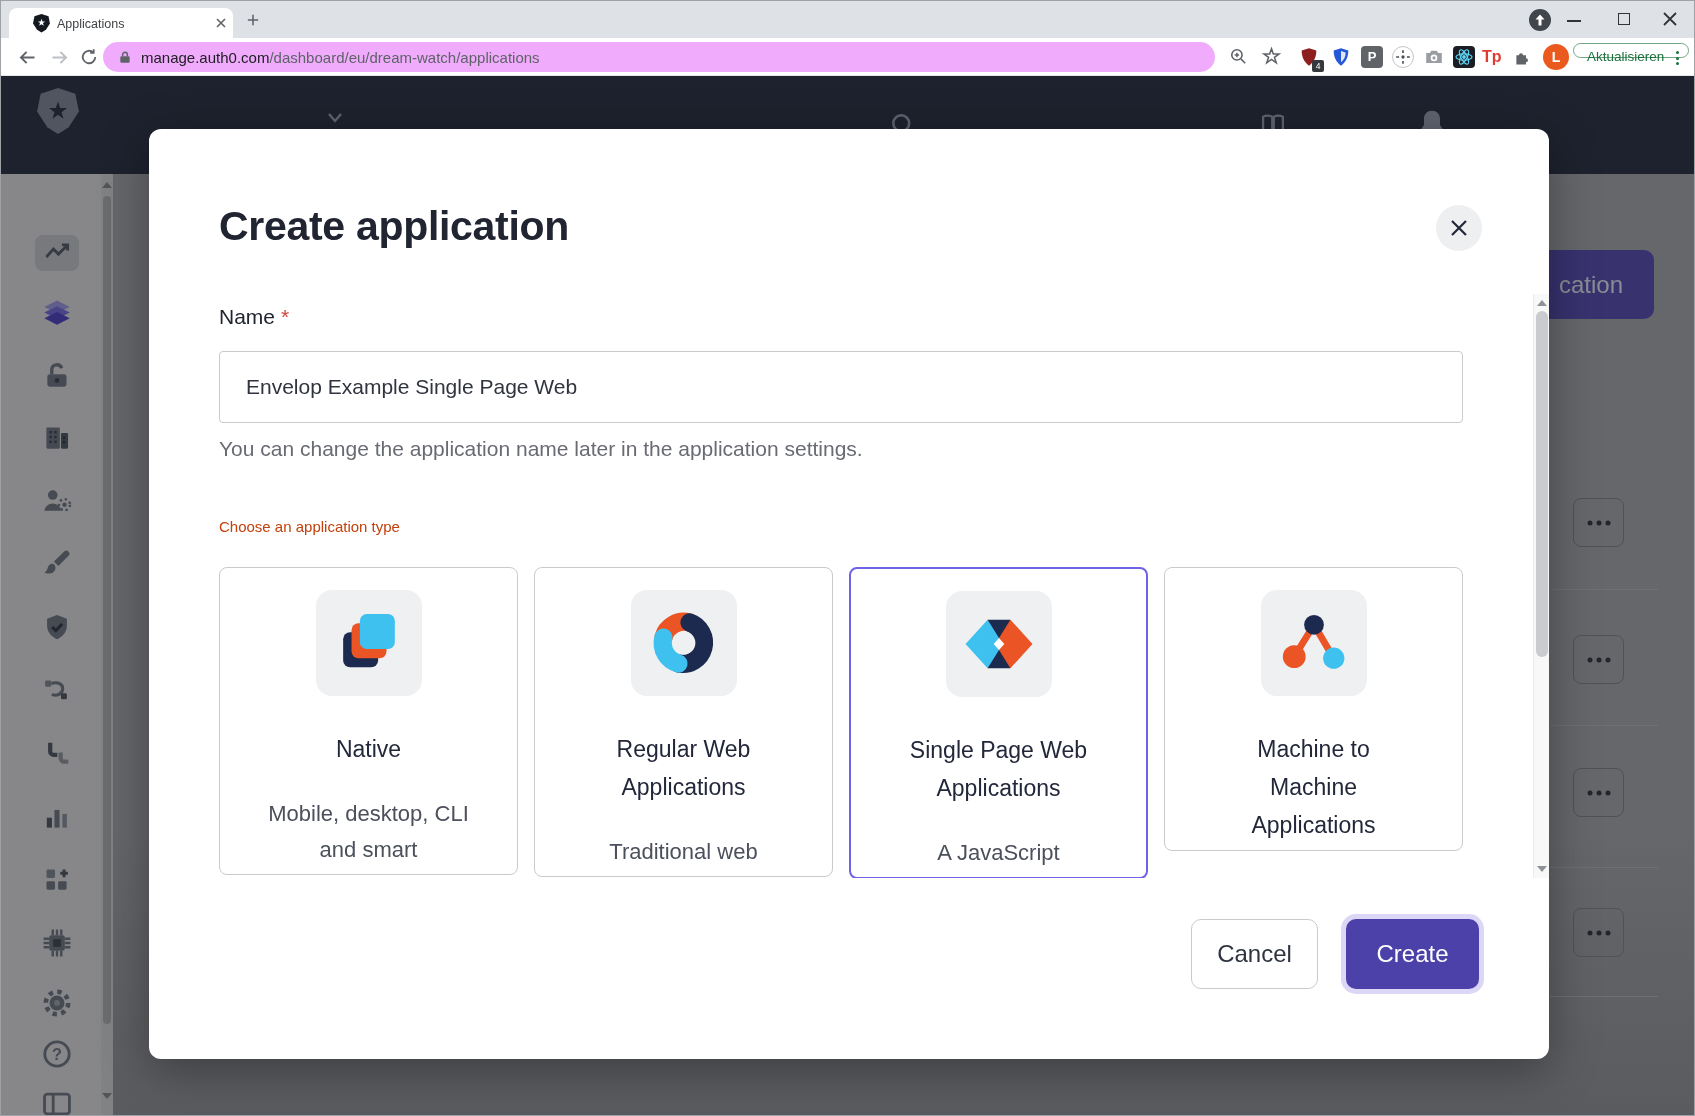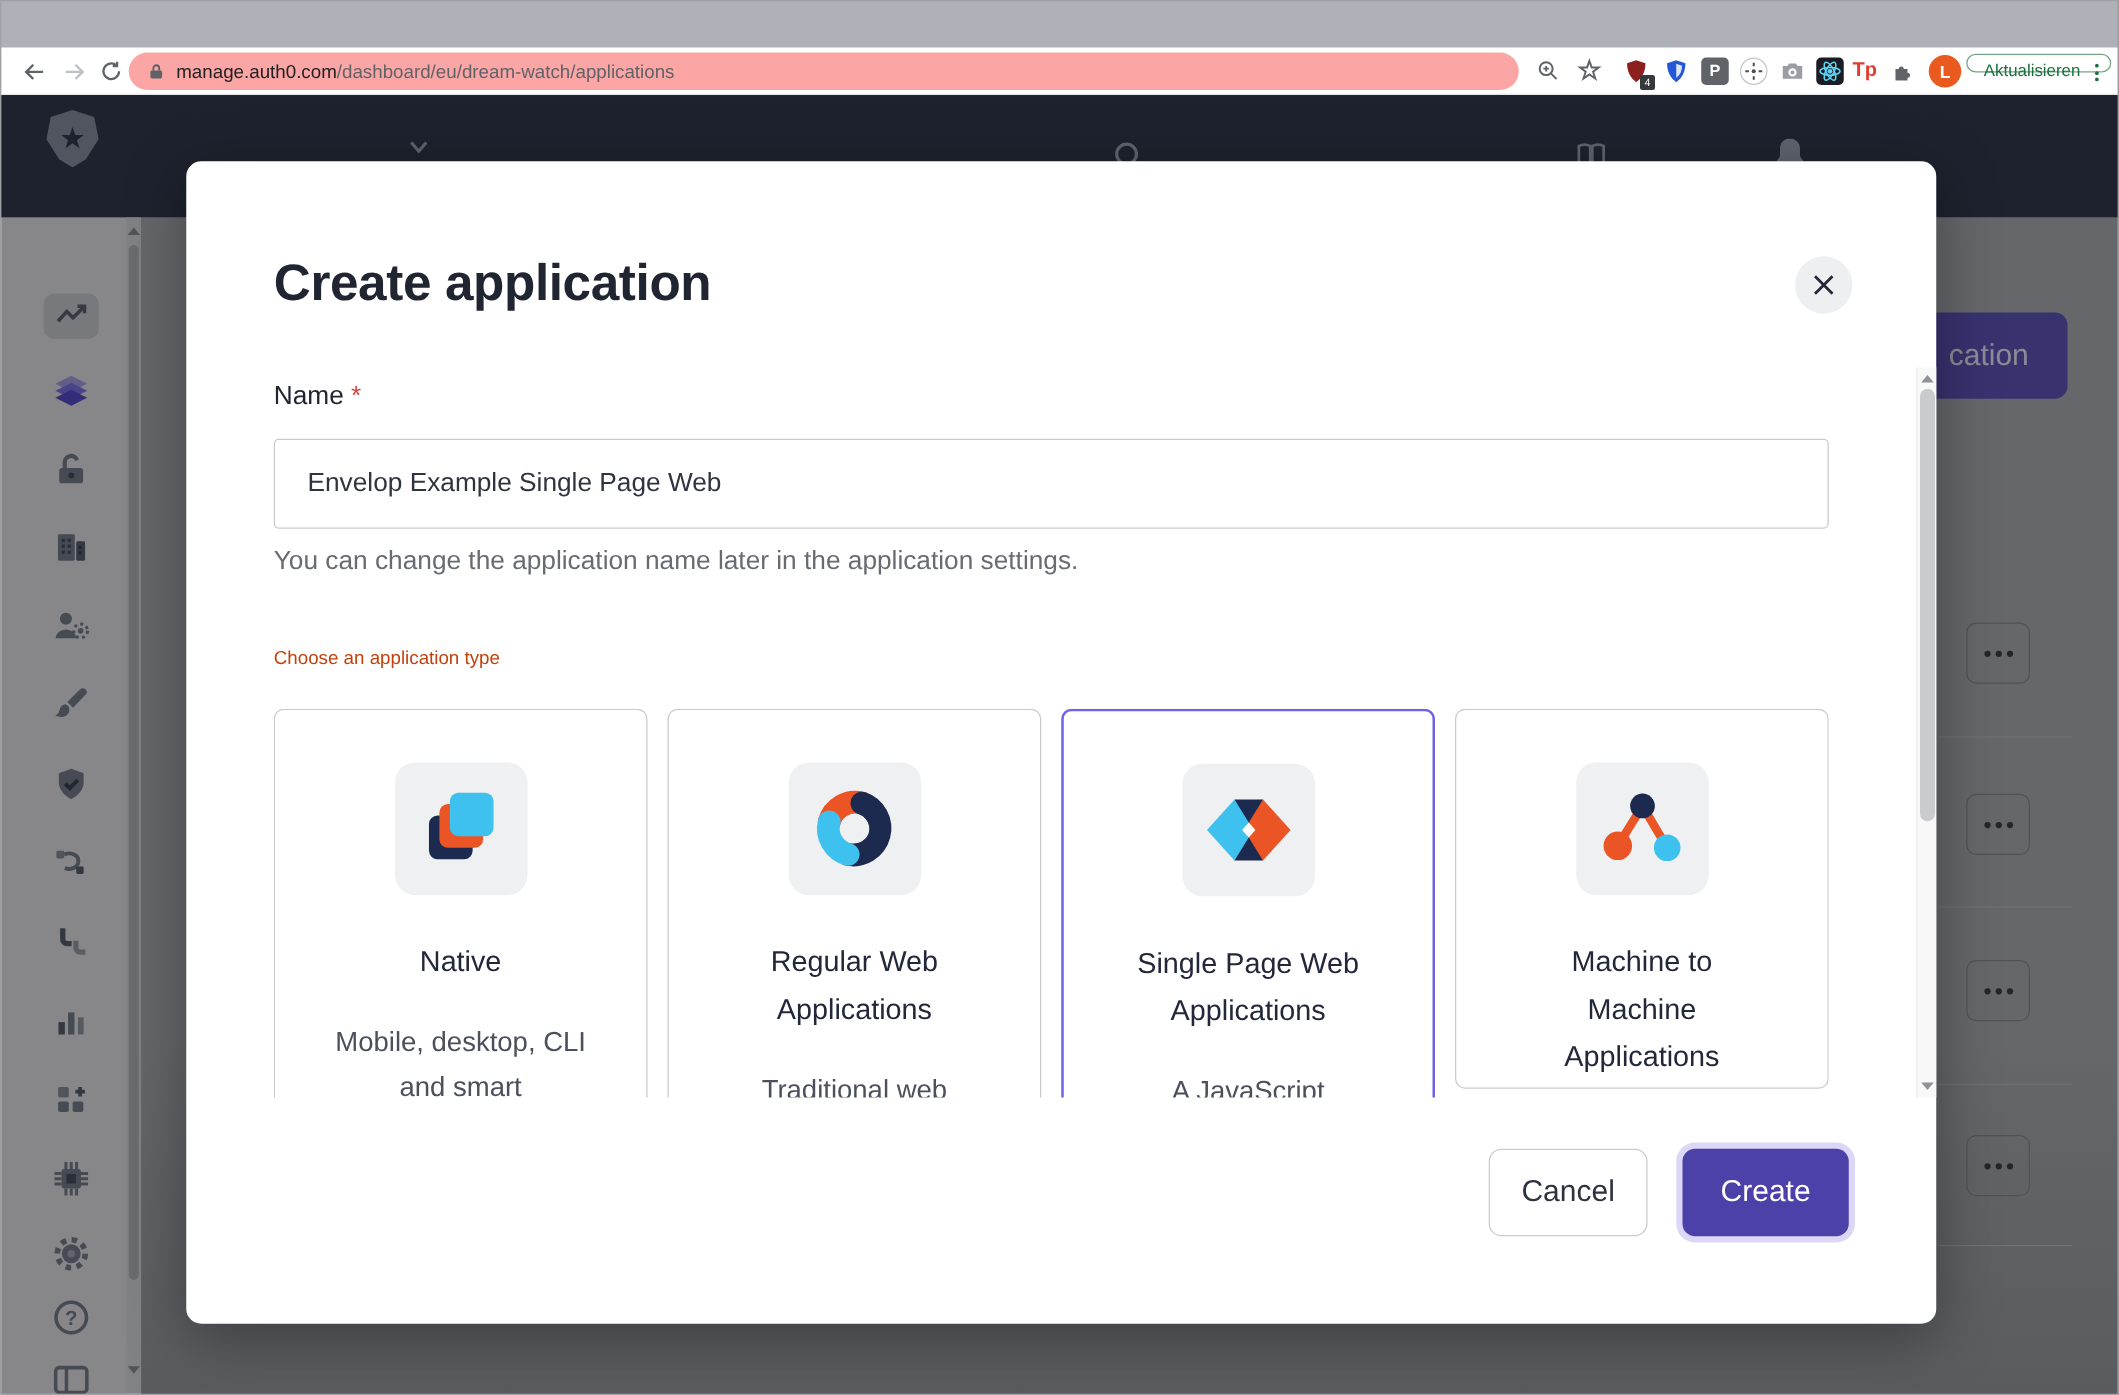--- a/index.html
+++ b/index.html
@@ -10,21 +10,21 @@
   
   .titlebar { position:absolute; left:0; top:0; width:1695px; height:37px; background:#dee1e6; z-index:50; }
   .tab { position:absolute; left:8px; top:7px; width:224px; height:30px; background:#fff; border-radius:8px 8px 0 0; }
   .tab-title { position:absolute; left:48px; top:9px; font-size:12.5px; color:#3f4347; white-space:nowrap; }
   .tab-close { position:absolute; left:204px; top:7px; width:16px; height:16px; }
   .newtab { position:absolute; left:246px; top:13px; width:12px; height:12px; }
   .update-chip { position:absolute; left:1528px; top:8px; width:22px; height:22px; border-radius:50%; background:#41454c; }
   .win-min { position:absolute; left:1566px; top:19px; width:14px; height:2px; background:#303338; }
   .win-max { position:absolute; left:1617px; top:12px; width:12px; height:12px; border:1.6px solid #303338; }
   .toolbar { position:absolute; left:0; top:37px; width:1695px; height:38px; background:#ffffff; z-index:50; border-bottom:1px solid #e4e6e9; }
-  .urlbar { position:absolute; left:102px; top:4px; width:1112px; height:30px; background:#fca5a5; border-radius:15px; }
+  .urlbar { position:absolute; left:102px; top:4px; width:1112px; height:30px; background:#f0abfc; border-radius:15px; }
   .url-text { position:absolute; left:38px; top:7px; font-size:15px; white-space:nowrap; }
   .url-domain { color:#202124; } .url-path { color:#5f6368; }
   .ext { position:absolute; top:8px; width:22px; height:22px; }
   .badge4 { position:absolute; right:-4px; bottom:-4px; width:12px; height:12px; background:#35383d; color:#fff; font-size:8.5px; line-height:12px; text-align:center; border-radius:2px; }
   .p-square { background:#606469; border-radius:4px; color:#fff; font-size:13px; font-weight:bold; text-align:center; line-height:22px; }
   .react-sq { background:#1a1d23; border-radius:4px; }
   .tp-text { color:#e13b30; font-weight:bold; font-size:16px; line-height:22px; }
   .crosshair { background:#fff; border:1px solid #c3c6cb; border-radius:50%; }
   .profile-l { position:absolute; left:1542px; top:6px; width:26px; height:26px; border-radius:50%; background:#ea5a1e; color:#fff; font-size:14px; font-weight:bold; text-align:center; line-height:26px; }
   .update-pill { position:absolute; left:1572px; top:5px; width:116px; height:15px; border:1px solid #74a683; border-radius:14px; background:#fff; color:#19713c; font-size:13.5px; line-height:26px; padding-left:13px; }
@@ -60,37 +60,62 @@
   
   .modal { position:absolute; left:148px; top:128px; width:1400px; height:930px; background:#fff; border-radius:12px; box-shadow:0 12px 48px rgba(0,0,0,.35); z-index:20; }
   .modal-title { position:absolute; left:70px; top:74px; font-size:41px; font-weight:700; color:#212532; letter-spacing:-0.3px; }
   .modal-close { position:absolute; left:1287px; top:76px; width:46px; height:46px; border-radius:50%; background:#edeff1; }
   .name-label { position:absolute; left:70px; top:176px; font-size:21px; color:#212532;text-align:right; }
   .req { color:#d0453e; }
   .name-input { position:absolute; left:70px; top:222px; width:1244px; height:72px; border:1px solid #c9cace; border-radius:4px; font-size:21px; color:#30343f; padding:0 26px; font-family:"Liberation Sans", sans-serif; outline:none; }
   .name-help { position:absolute; left:70px; top:308px; font-size:21px; color:#696b73; }
   .type-heading { position:absolute; left:70px; top:389px; font-size:15px; color:#c2410c; }
   .cards { position:absolute; left:70px; top:438px; width:1244px; height:311px; overflow:hidden; display:flex; gap:16px; align-items:flex-start; }
-  .card { width:299px; background:#fff; border:1px solid #c9cace; border-radius:8px; padding:42px 16px 6px; }
+  .card { width:299px; background:#fff; border:1px solid #c9cace; border-radius:8px; padding:22px 16px 6px; }
   .card.selected { border:2px solid #6e63e8; }
   .tile { width:106px; height:106px; background:#eef0f1; border-radius:16px; margin:0 auto; display:flex; align-items:center; justify-content:center; }
   .card-title { margin:34px auto 0; max-width:188px; font-size:23px; line-height:38px; color:#23273a; text-align:center; }
   .card-desc { margin:28px auto 0; max-width:205px; font-size:22px; line-height:36px; color:#4c505c; text-align:center; }
   .card-desc:empty { display:none; }
   .cancel-btn { position:absolute; left:1042px; top:790px; width:127px; height:70px; background:#fff; border:1px solid #c9cace; border-radius:10px; font-size:24px; color:#2e3340; text-align:center; line-height:68px; }
   .create-btn { position:absolute; left:1197px; top:790px; width:133px; height:70px; background:#4c41a8; border:none; border-radius:10px; font-size:24px; font-weight:500; color:#fff; text-align:center; line-height:70px; box-shadow:0 0 0 5px #dcd7f6; }
   .modal-scroll { position:absolute; left:1384px; top:165px; width:16px; height:584px; background:#f8f8f9; border-left:1px solid #ececee; }
   .modal-thumb { position:absolute; left:2px; top:17px; width:12px; height:346px; background:#c9cbcf; border-radius:6px; }
   svg { display:block; }
 </style>
 </head>
 <body>
 
 <div class="stage">
 
+  <div class="titlebar">
+    <div class="tab">
+      <svg class="abs" style="left:24px;top:6px;" width="17" height="19" viewBox="0 0 16 18">
+        <path d="M8,0 14.7,2.2 16,9 12.2,14.9 8,17.5 3.8,14.9 0,9 1.3,2.2 Z" fill="#14181f"></path>
+        <polygon points="8,4.5 8.9,7 11.5,7 9.4,8.6 10.2,11.2 8,9.6 5.8,11.2 6.6,8.6 4.5,7 7.1,7" fill="#fff"></polygon>
+      </svg>
+      <span class="tab-title">Applications</span>
+      <svg class="tab-close" viewBox="0 0 16 16">
+        <path d="M4,4 L12,12 M12,4 L4,12" stroke="#5f6368" stroke-width="1.6"></path>
+      </svg>
+    </div>
+    <svg class="newtab" viewBox="0 0 14 14">
+      <path d="M7,1 v12 M1,7 h12" stroke="#5f6368" stroke-width="1.8"></path>
+    </svg>
+    <div class="update-chip">
+      <svg width="22" height="22" viewBox="0 0 22 22">
+          <path d="M11,5.5 l4.5,5 h-3 v6 h-3 v-6 h-3 z" fill="#fff"></path>
+        </svg>
+    </div>
+    <div class="win-min"></div>
+    <div class="win-max"></div>
+    <svg class="abs" style="left:1661px;top:10px;" width="16" height="16" viewBox="0 0 16 16">
+      <path d="M2,2 L14,14 M14,2 L2,14" stroke="#303338" stroke-width="1.8"></path>
+    </svg>
+  </div>
 
   <div class="toolbar">
     <svg class="abs" style="left:16px;top:9px;" width="21" height="21" viewBox="0 0 24 24">
       <path d="M20,12 H5 M11,5.5 l-6.5,6.5 6.5,6.5" stroke="#5f6368" stroke-width="2.2" fill="none"></path>
     </svg>
     <svg class="abs" style="left:48px;top:9px;" width="21" height="21" viewBox="0 0 24 24">
       <path d="M4,12 H19 M13,5.5 l6.5,6.5 -6.5,6.5" stroke="#bcc0c5" stroke-width="2.2" fill="none"></path>
     </svg>
     <svg class="abs" style="left:78px;top:9px;" width="20" height="20" viewBox="0 0 24 24">
       <path d="M19.5,12 a7.5,7.5 0 1 1 -2.4,-5.5" stroke="#5f6368" stroke-width="2.2" fill="none"></path>

